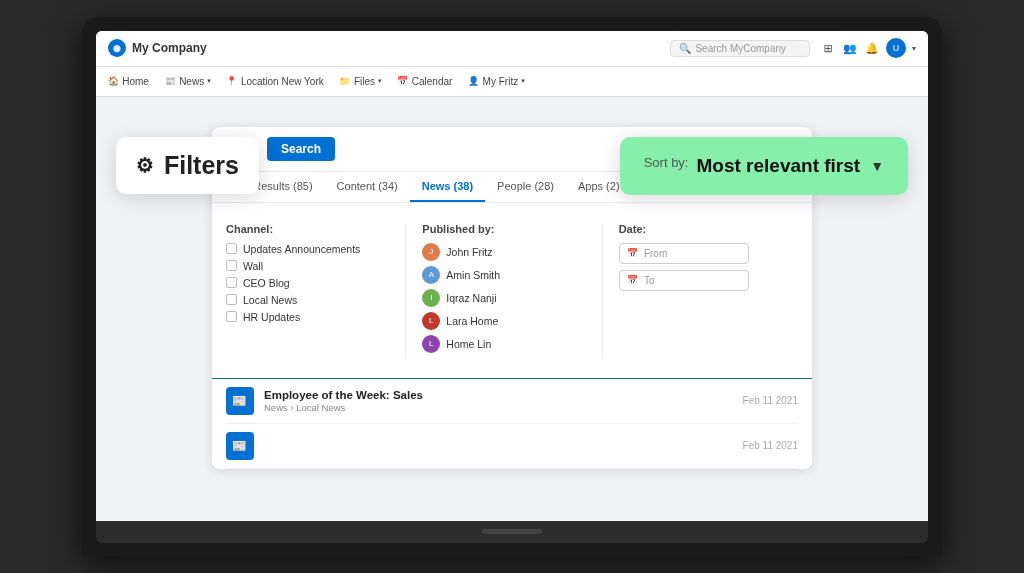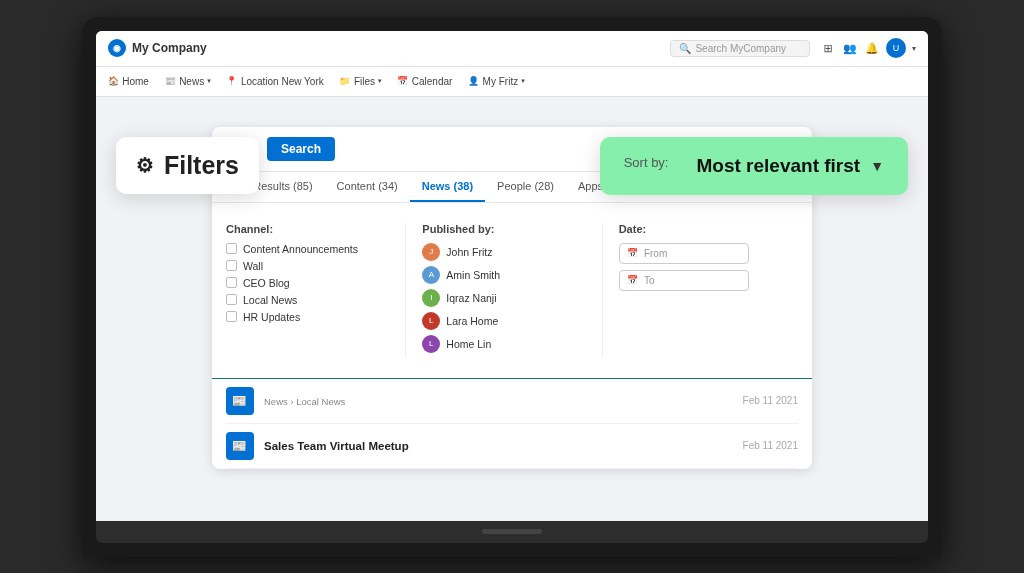--- a/index.html
+++ b/index.html
@@ -247,21 +247,20 @@
       gap: 8px;
       font-size: 13px;
     }
     .sort-dropdown-btn {
       display: flex;
       align-items: center;
       gap: 10px;
       border: none;
       background: none;
       cursor: pointer;
-      margin-left: 20px;
     }
 
     
     .filter-columns {
       display: flex;
       padding: 20px 14px;
       gap: 0;
       border-bottom: 1px solid #0f766e;
     }
     .filter-col {
@@ -445,21 +444,21 @@
           <div class="tab">People (28)</div>
           <div class="tab">Apps (2)</div>
         </div>
 
         <div class="filter-columns">
 
           <div class="filter-col filter-col-divider">
             <div class="filter-col-title">Channel:</div>
             <div class="filter-item">
               <div class="filter-checkbox"></div>
-              <span>Content Announcements</span>
+              <span>Updates Announcements</span>
             </div>
             <div class="filter-item">
               <div class="filter-checkbox"></div>
               <span>Wall</span>
             </div>
             <div class="filter-item">
               <div class="filter-checkbox"></div>
               <span>CEO Blog</span>
             </div>
             <div class="filter-item">
@@ -507,28 +506,28 @@
               <span>To</span>
             </div>
           </div>
 
         </div>
 
         <div class="results-list">
           <div class="result-item">
             <div class="result-icon">📰</div>
             <div class="result-info">
+              <div class="result-title">Employee of the Week: Sales</div>
               <div class="result-meta">News  ›  Local News</div>
             </div>
             <div class="result-date">Feb 11 2021</div>
           </div>
           <div class="result-item">
             <div class="result-icon">📰</div>
             <div class="result-info">
-              <div class="result-title">Sales Team Virtual Meetup</div>
             </div>
             <div class="result-date">Feb 11 2021</div>
           </div>
         </div>
 
       </div>
     </div>
 
   </div>
   <div class="laptop-bottom">

